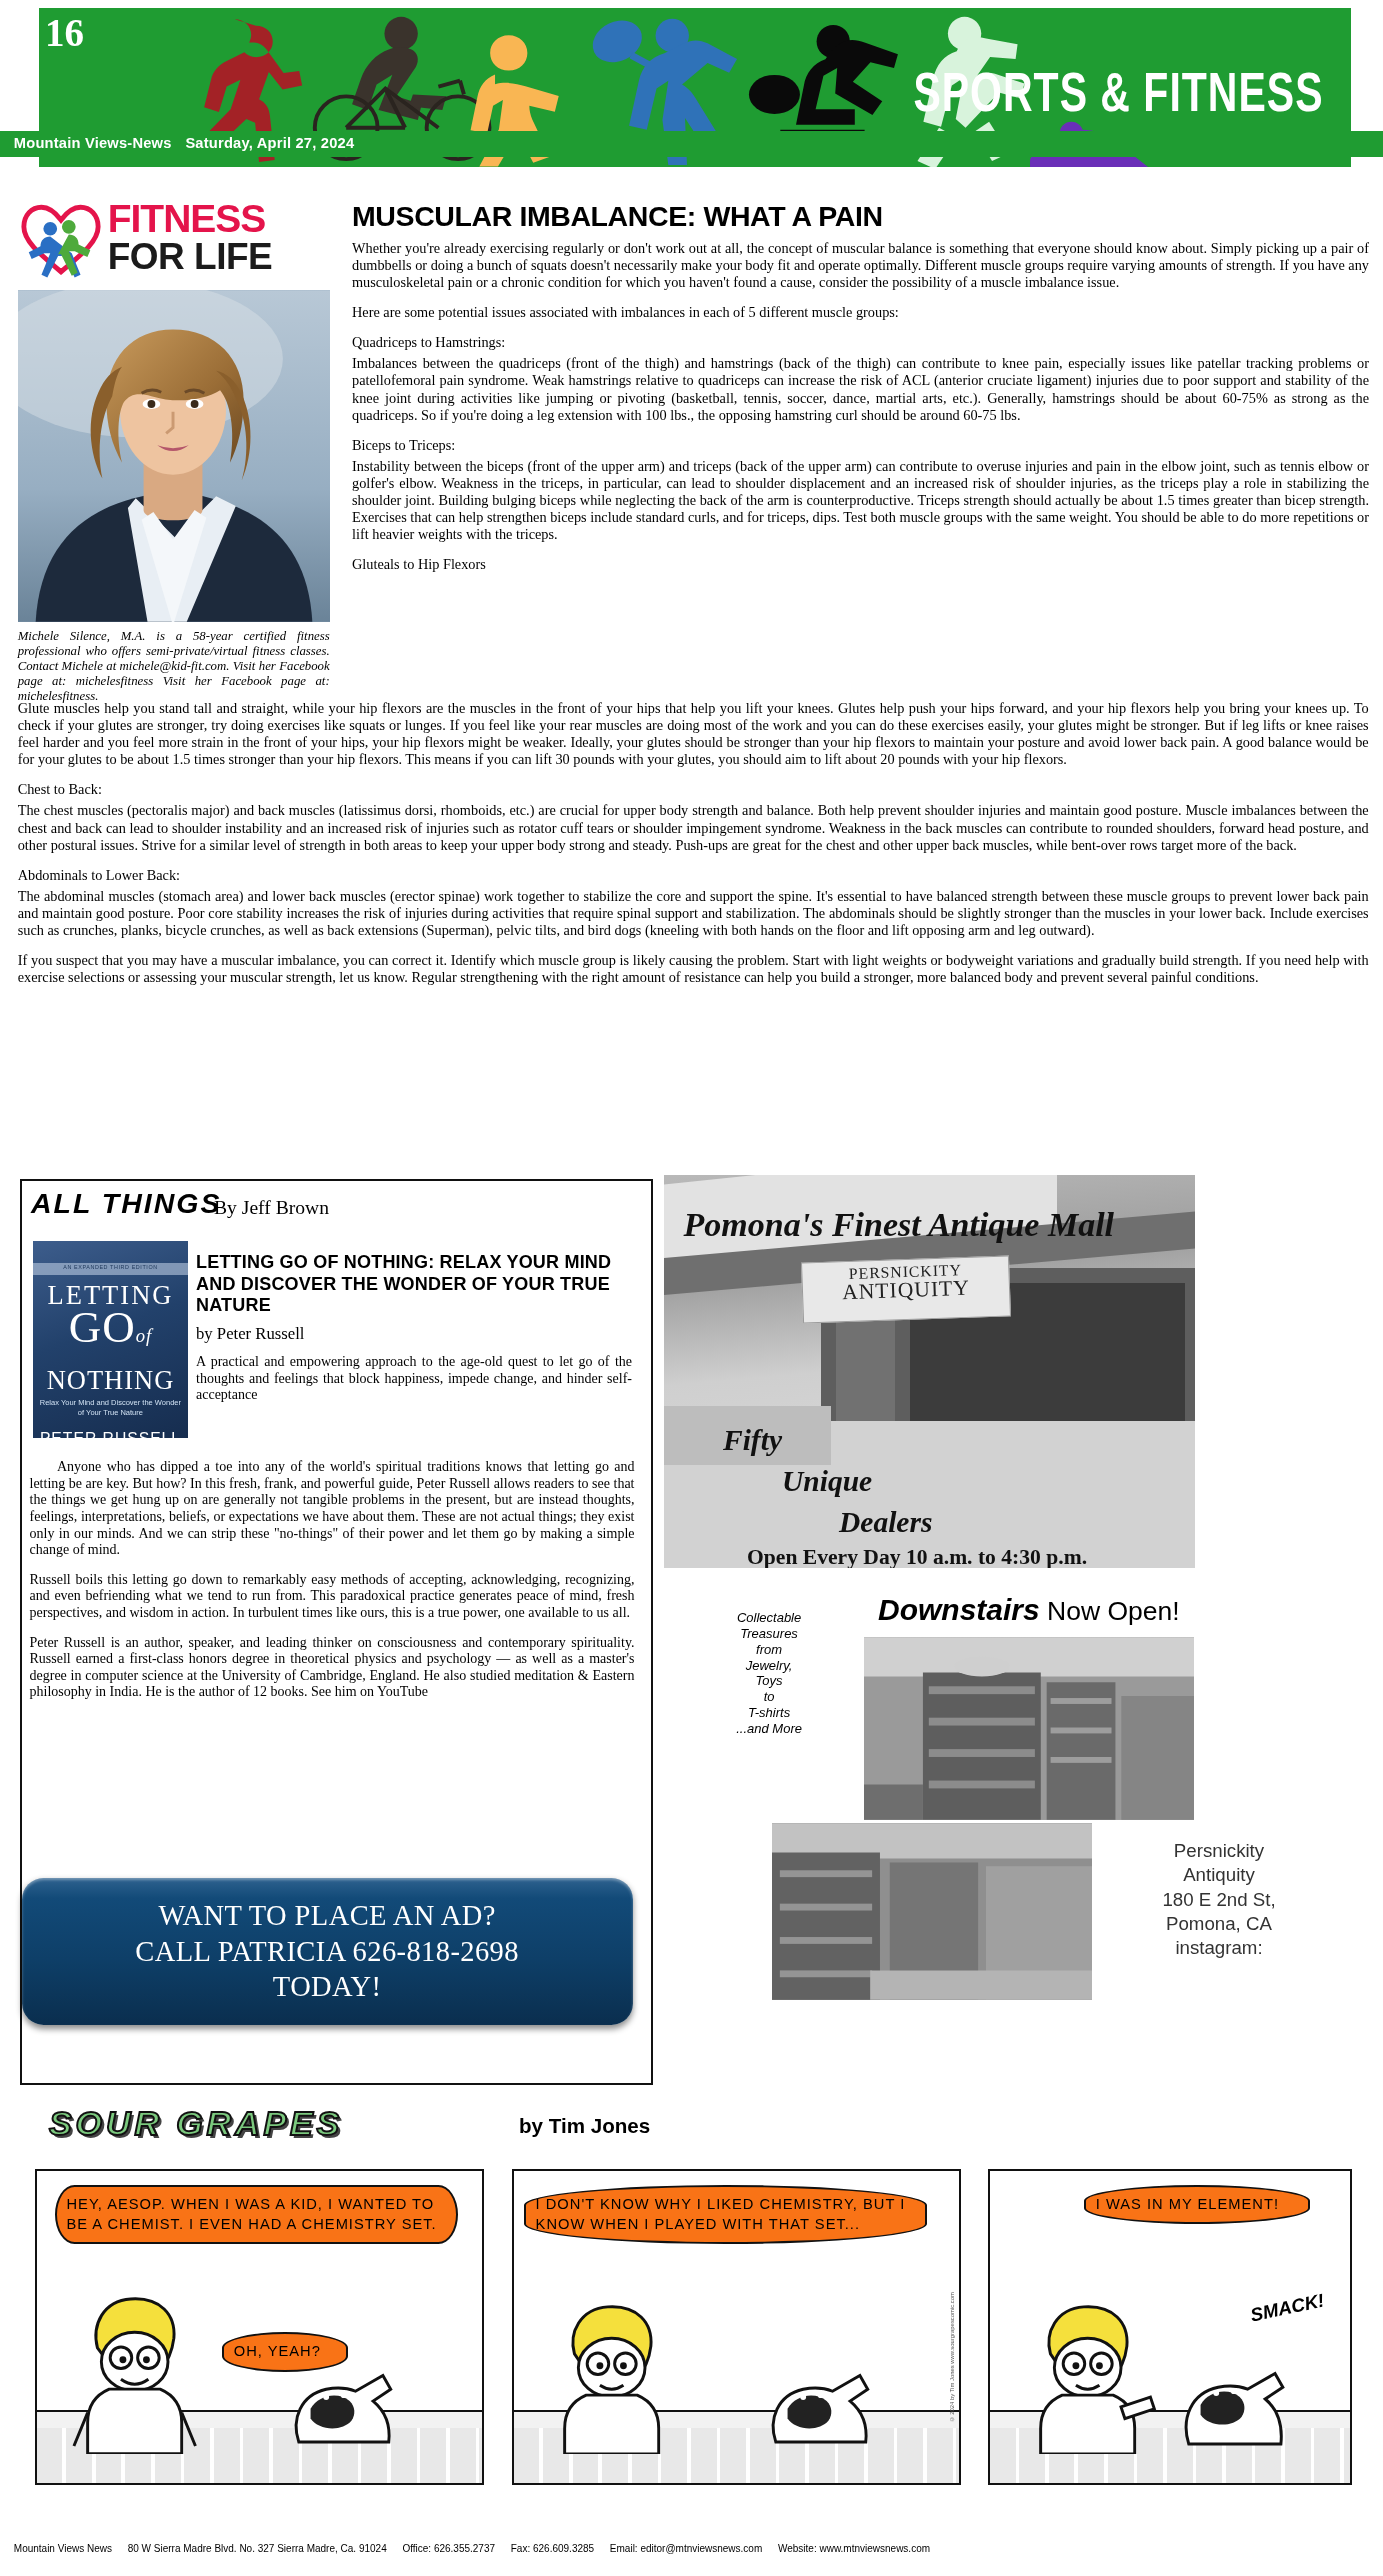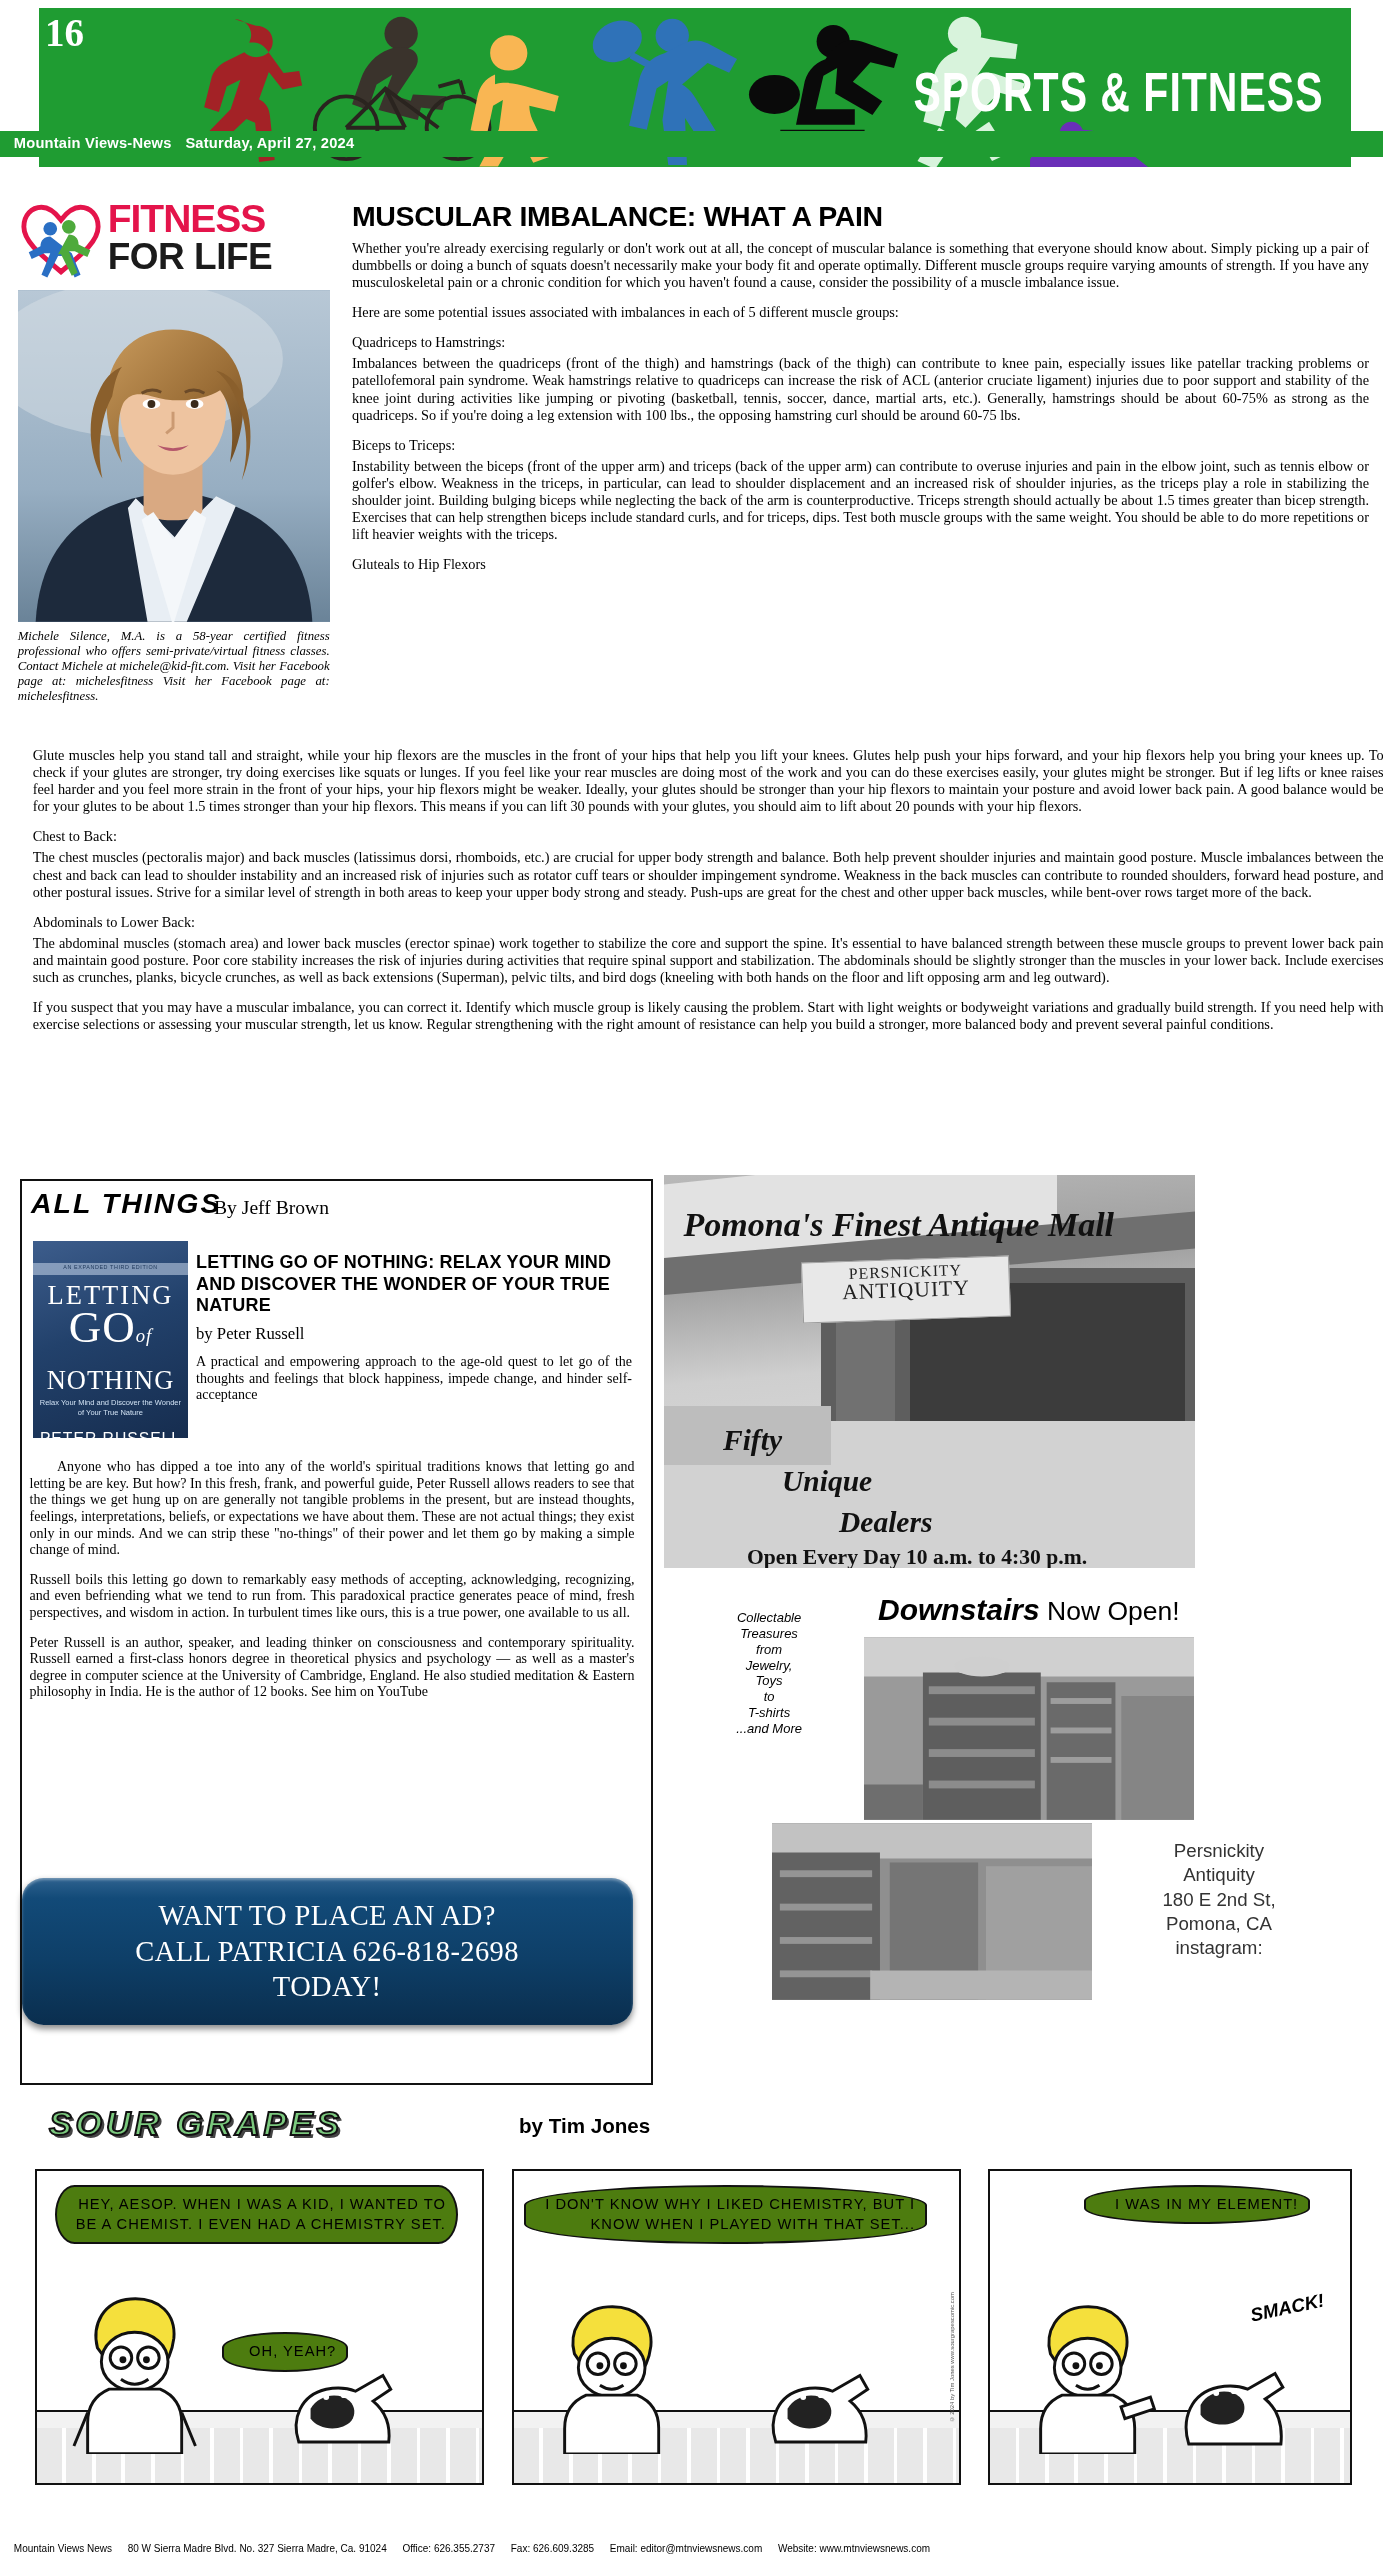--- a/index.html
+++ b/index.html
@@ -19,21 +19,21 @@
 
   
   .flogo{position:absolute;left:17.7px;top:201px;width:314px;height:77px;}
   .flogo .word1{position:absolute;left:90px;top:-3.9px;font-family:"Liberation Sans",sans-serif;font-size:39px;font-weight:700;color:#e4144b;letter-spacing:-1px;}
   .flogo .word2{position:absolute;left:90px;top:35px;font-family:"Liberation Sans",sans-serif;font-size:37px;font-weight:700;color:#1b1b1b;letter-spacing:-0.5px;}
 
   
   .art-head{position:absolute;left:352px;top:200px;width:1022px;font-family:"Liberation Sans",sans-serif;font-size:28.5px;font-weight:700;letter-spacing:-0.4px;}
   .art-col{position:absolute;left:352px;top:240px;width:1017px;font-size:14.3px;line-height:1.2;text-align:justify;}
   .art-col p{margin:0 0 12.8px 0;}
-  .art-wide{position:absolute;left:17.7px;top:747px;width:1351px;font-size:14.3px;line-height:1.2;text-align:justify;margin-left:15px;}
+  .art-wide{position:absolute;left:17.7px;top:700px;width:1351px;font-size:14.3px;line-height:1.2;text-align:justify;}
   .art-wide p{margin:0 0 12.8px 0;}
   .art-wide p.nm{margin-bottom:3.9px;}
   .art-col p.nm{margin-bottom:3.9px;}
 
   
   .headshot{position:absolute;left:17.7px;top:290px;width:312px;height:332px;overflow:hidden;background:#8aa2b8;}
   .caption{position:absolute;left:17.7px;top:629px;width:312px;font-size:12.8px;line-height:1.17;font-style:italic;text-align:justify;}
 
   
   .tbox{position:absolute;left:19.6px;top:1179px;width:629px;height:902px;border:2px solid #111;background:#fff;}
@@ -90,22 +90,22 @@
   .addr{position:absolute;left:442px;top:664px;width:226px;text-align:center;font-family:"Liberation Sans",sans-serif;font-size:18.7px;line-height:1.3;color:#333;}
 
   
   .sg-title{position:absolute;left:49px;top:2104px;font-family:"Liberation Sans",sans-serif;font-size:34px;font-weight:700;font-style:italic;color:#7bc97e;
             -webkit-text-stroke:2px #111;letter-spacing:3.9px;text-shadow:2.9px 2.9px 0 #444;}
   .sg-by{position:absolute;left:519px;top:2114px;font-family:"Liberation Sans",sans-serif;font-size:20.6px;font-weight:700;}
   .panel{position:absolute;border:2.9px solid #111;background:#fff;overflow:hidden;}
   .p1{left:35px;top:2169px;width:445px;height:312px;}
   .p2{left:512px;top:2169px;width:445px;height:312px;}
   .p3{left:988px;top:2169px;width:360px;height:312px;}
-  .bubble{position:absolute;border:2.9px solid #111;border-radius:19.6px/29.5px;background:#4d7c0f;font-family:"Liberation Sans",sans-serif;
-          font-size:14.7px;text-align:right;line-height:1.35;padding:7.9px 9.8px;letter-spacing:1px;box-sizing:border-box;}
+  .bubble{position:absolute;border:2.9px solid #111;border-radius:19.6px/29.5px;background:#f97316;font-family:"Liberation Sans",sans-serif;
+          font-size:14.7px;text-align:left;line-height:1.35;padding:7.9px 9.8px;letter-spacing:1px;box-sizing:border-box;}
   .gnd{position:absolute;left:0;bottom:0;width:100%;height:59px;background:repeating-linear-gradient(90deg,#e8e8e8 0 25.5px,#fff 25.5px 29.5px);border-top:2.9px solid #111;}
   .gnd2{position:absolute;left:0;bottom:55px;width:100%;height:15.7px;background:#f2f2f2;border-top:2px solid #111;}
   .vert-credit{position:absolute;font-family:"Liberation Sans",sans-serif;font-size:5.9px;color:#555;
      writing-mode:vertical-rl;transform:rotate(180deg);}
 
   
   .footer{position:absolute;left:0;top:2543px;width:1383px;font-family:"Liberation Sans",sans-serif;font-size:10px;white-space:nowrap;}
   .footer span{display:inline-block;}
   .fgap{width:15.7px;display:inline-block;}
 </style>

